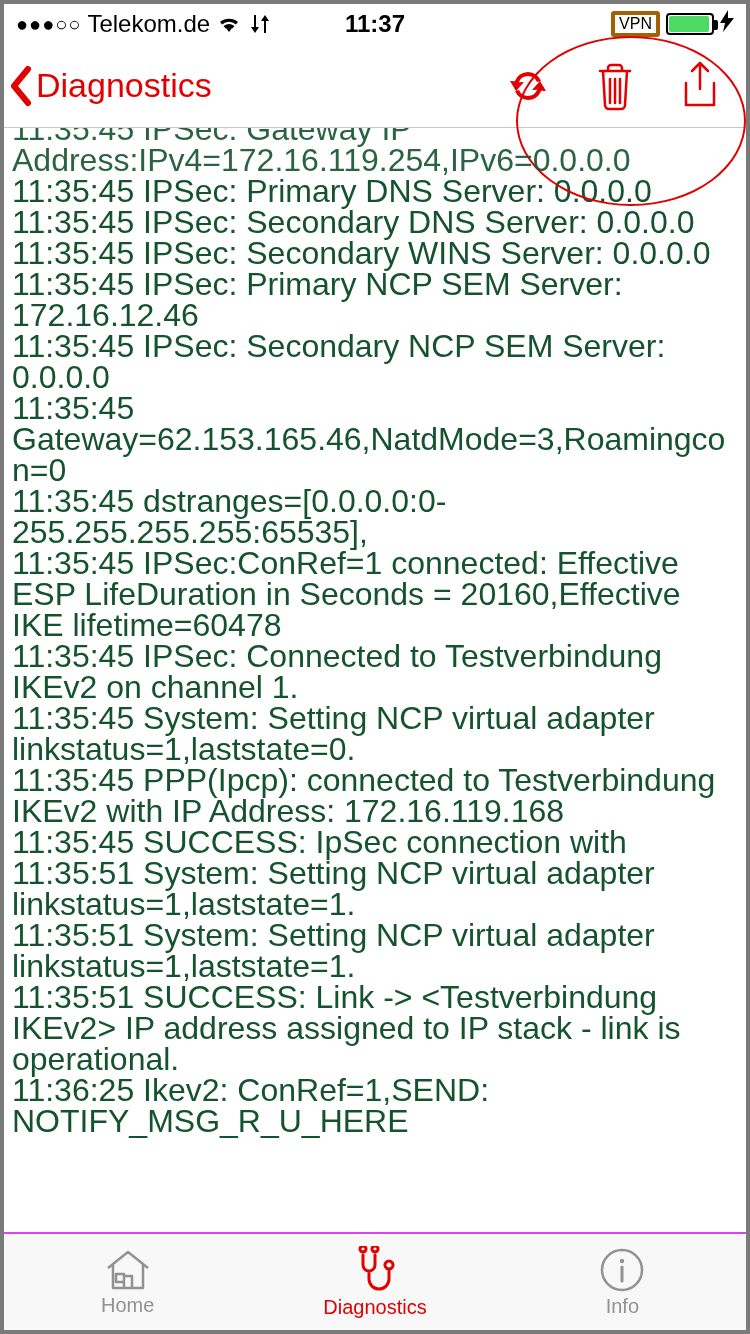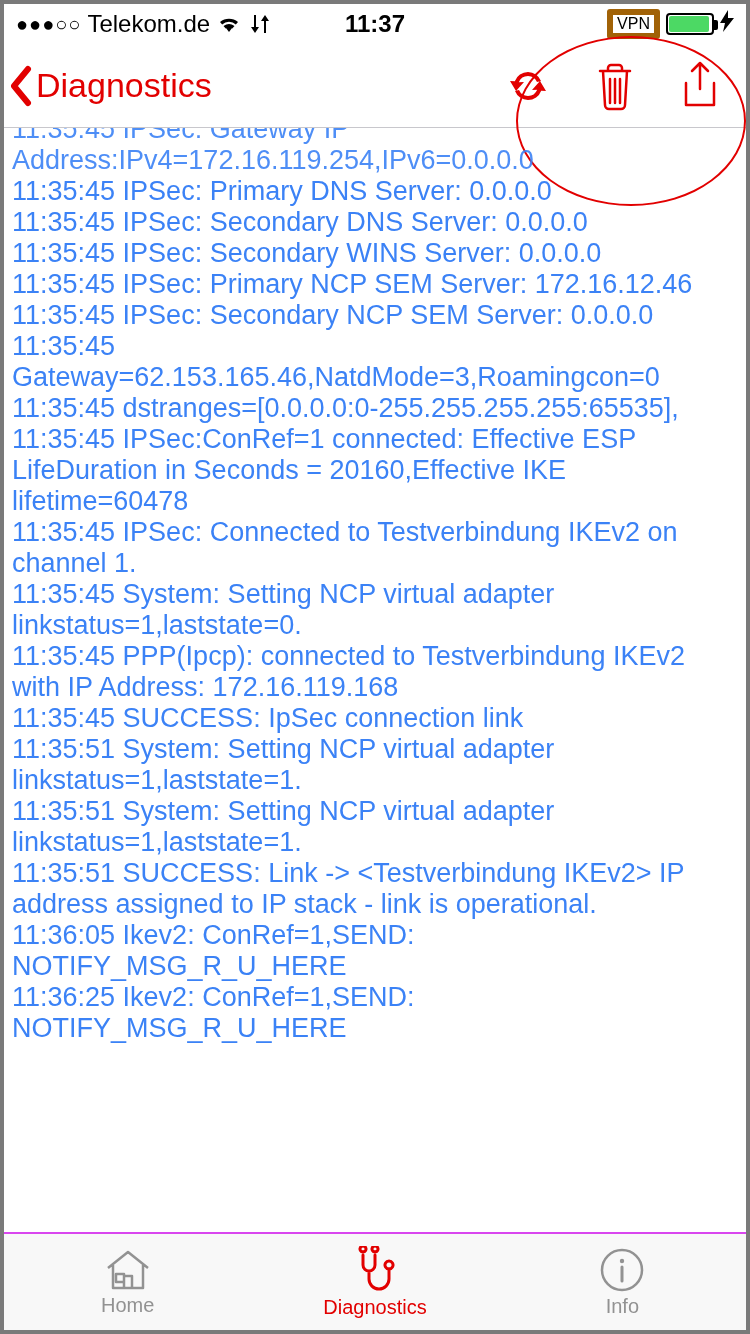--- a/index.html
+++ b/index.html
@@ -17,21 +17,21 @@
     display: flex; align-items: center; justify-content: space-between;
     padding: 0 12px;
     font-size: 24px;
     color: #000;
   }
   .sb-left { display: flex; align-items: center; gap: 6px; }
   .sb-center { position: absolute; left: 0; right: 0; text-align: center; font-weight: 700; font-size: 24px; pointer-events:none;}
   .sb-right { display: flex; align-items: center; gap: 6px; }
   .dots { letter-spacing: 1px; font-size: 20px; }
   .wifi-icon svg, .arrows-icon svg { display:block; }
-  .vpn { border: 6px solid #a16207; font-size: 16px; padding: 0 4px; border-radius: 3px; line-height:18px;}
+  .vpn { border: 4px solid #a16207; font-size: 16px; padding: 0 4px; border-radius: 3px; line-height:18px;}
   .battery {
     width: 48px; height: 22px; border: 2px solid #000; border-radius: 4px; position: relative;
   }
   .battery::after {
     content: ""; position: absolute; right: -6px; top: 5px; width: 4px; height: 10px; background:#000; border-radius: 0 2px 2px 0;
   }
   .battery-fill { position:absolute; left:1px; top:1px; bottom:1px; width: 90%; background:#4cd964; border-radius:2px;}
   .bolt { font-size: 22px; }
   
   .nav-bar {
@@ -54,23 +54,23 @@
     width: 230px; height: 170px;
     border: 2px solid #e20000;
     border-radius: 50%;
     pointer-events: none;
   }
   
   .log {
     flex: 1;
     overflow: hidden;
     padding: 0 8px;
-    font-size: 27px;
+    font-size: 32px;
     line-height: 31px;
-    color: #3b82f6;
+    color: #14532d;
     font-family: -apple-system, "Helvetica Neue", Arial, sans-serif;
   }
   .log-line { word-wrap: break-word; }
   .log-line.cut { margin-top: -14px; opacity: 0.9;}
   
   .tab-bar {
     height: 98px;
     border-top: 2px solid #d946ef;
     background: #f8f8f8;
     display: flex;
@@ -152,25 +152,24 @@
       <div class="log-line">11:35:45  IPSec: Secondary DNS Server: 0.0.0.0</div>
       <div class="log-line">11:35:45  IPSec: Secondary WINS Server: 0.0.0.0</div>
       <div class="log-line">11:35:45  IPSec: Primary NCP SEM Server: 172.16.12.46</div>
       <div class="log-line">11:35:45  IPSec: Secondary NCP SEM Server: 0.0.0.0</div>
       <div class="log-line">11:35:45  Gateway=62.153.165.46,NatdMode=3,Roamingcon=0</div>
       <div class="log-line">11:35:45  dstranges=[0.0.0.0:0-255.255.255.255:65535],</div>
       <div class="log-line">11:35:45  IPSec:ConRef=1 connected: Effective ESP LifeDuration in Seconds = 20160,Effective IKE lifetime=60478</div>
       <div class="log-line">11:35:45  IPSec: Connected to Testverbindung IKEv2 on channel 1.</div>
       <div class="log-line">11:35:45  System: Setting NCP virtual adapter linkstatus=1,laststate=0.</div>
       <div class="log-line">11:35:45  PPP(Ipcp): connected to Testverbindung IKEv2 with IP Address: 172.16.119.168</div>
-      <div class="log-line">11:35:45  SUCCESS: IpSec connection link</div>
+      <div class="log-line">11:35:45  SUCCESS: IpSec connection with</div>
       <div class="log-line">11:35:51  System: Setting NCP virtual adapter linkstatus=1,laststate=1.</div>
       <div class="log-line">11:35:51  System: Setting NCP virtual adapter linkstatus=1,laststate=1.</div>
       <div class="log-line">11:35:51  SUCCESS: Link -&gt; &lt;Testverbindung IKEv2&gt; IP address assigned to IP stack - link is operational.</div>
-      <div class="log-line">11:36:05  Ikev2: ConRef=1,SEND: NOTIFY_MSG_R_U_HERE</div>
       <div class="log-line">11:36:25  Ikev2: ConRef=1,SEND: NOTIFY_MSG_R_U_HERE</div>
     </div>
 
   <div class="tab-bar">
     <div class="tab">
       <span>
         <svg width="48" height="44" viewBox="0 0 48 44">
             <path d="M4 20 L24 4 L44 20 M9 17 v23 h30 v-23 M20 40 v-12 h8 v12 M12 26 h8 v8 h-8 z" stroke="#929292" stroke-width="2.5" fill="none" stroke-linejoin="round"></path>
           </svg>
       </span>

